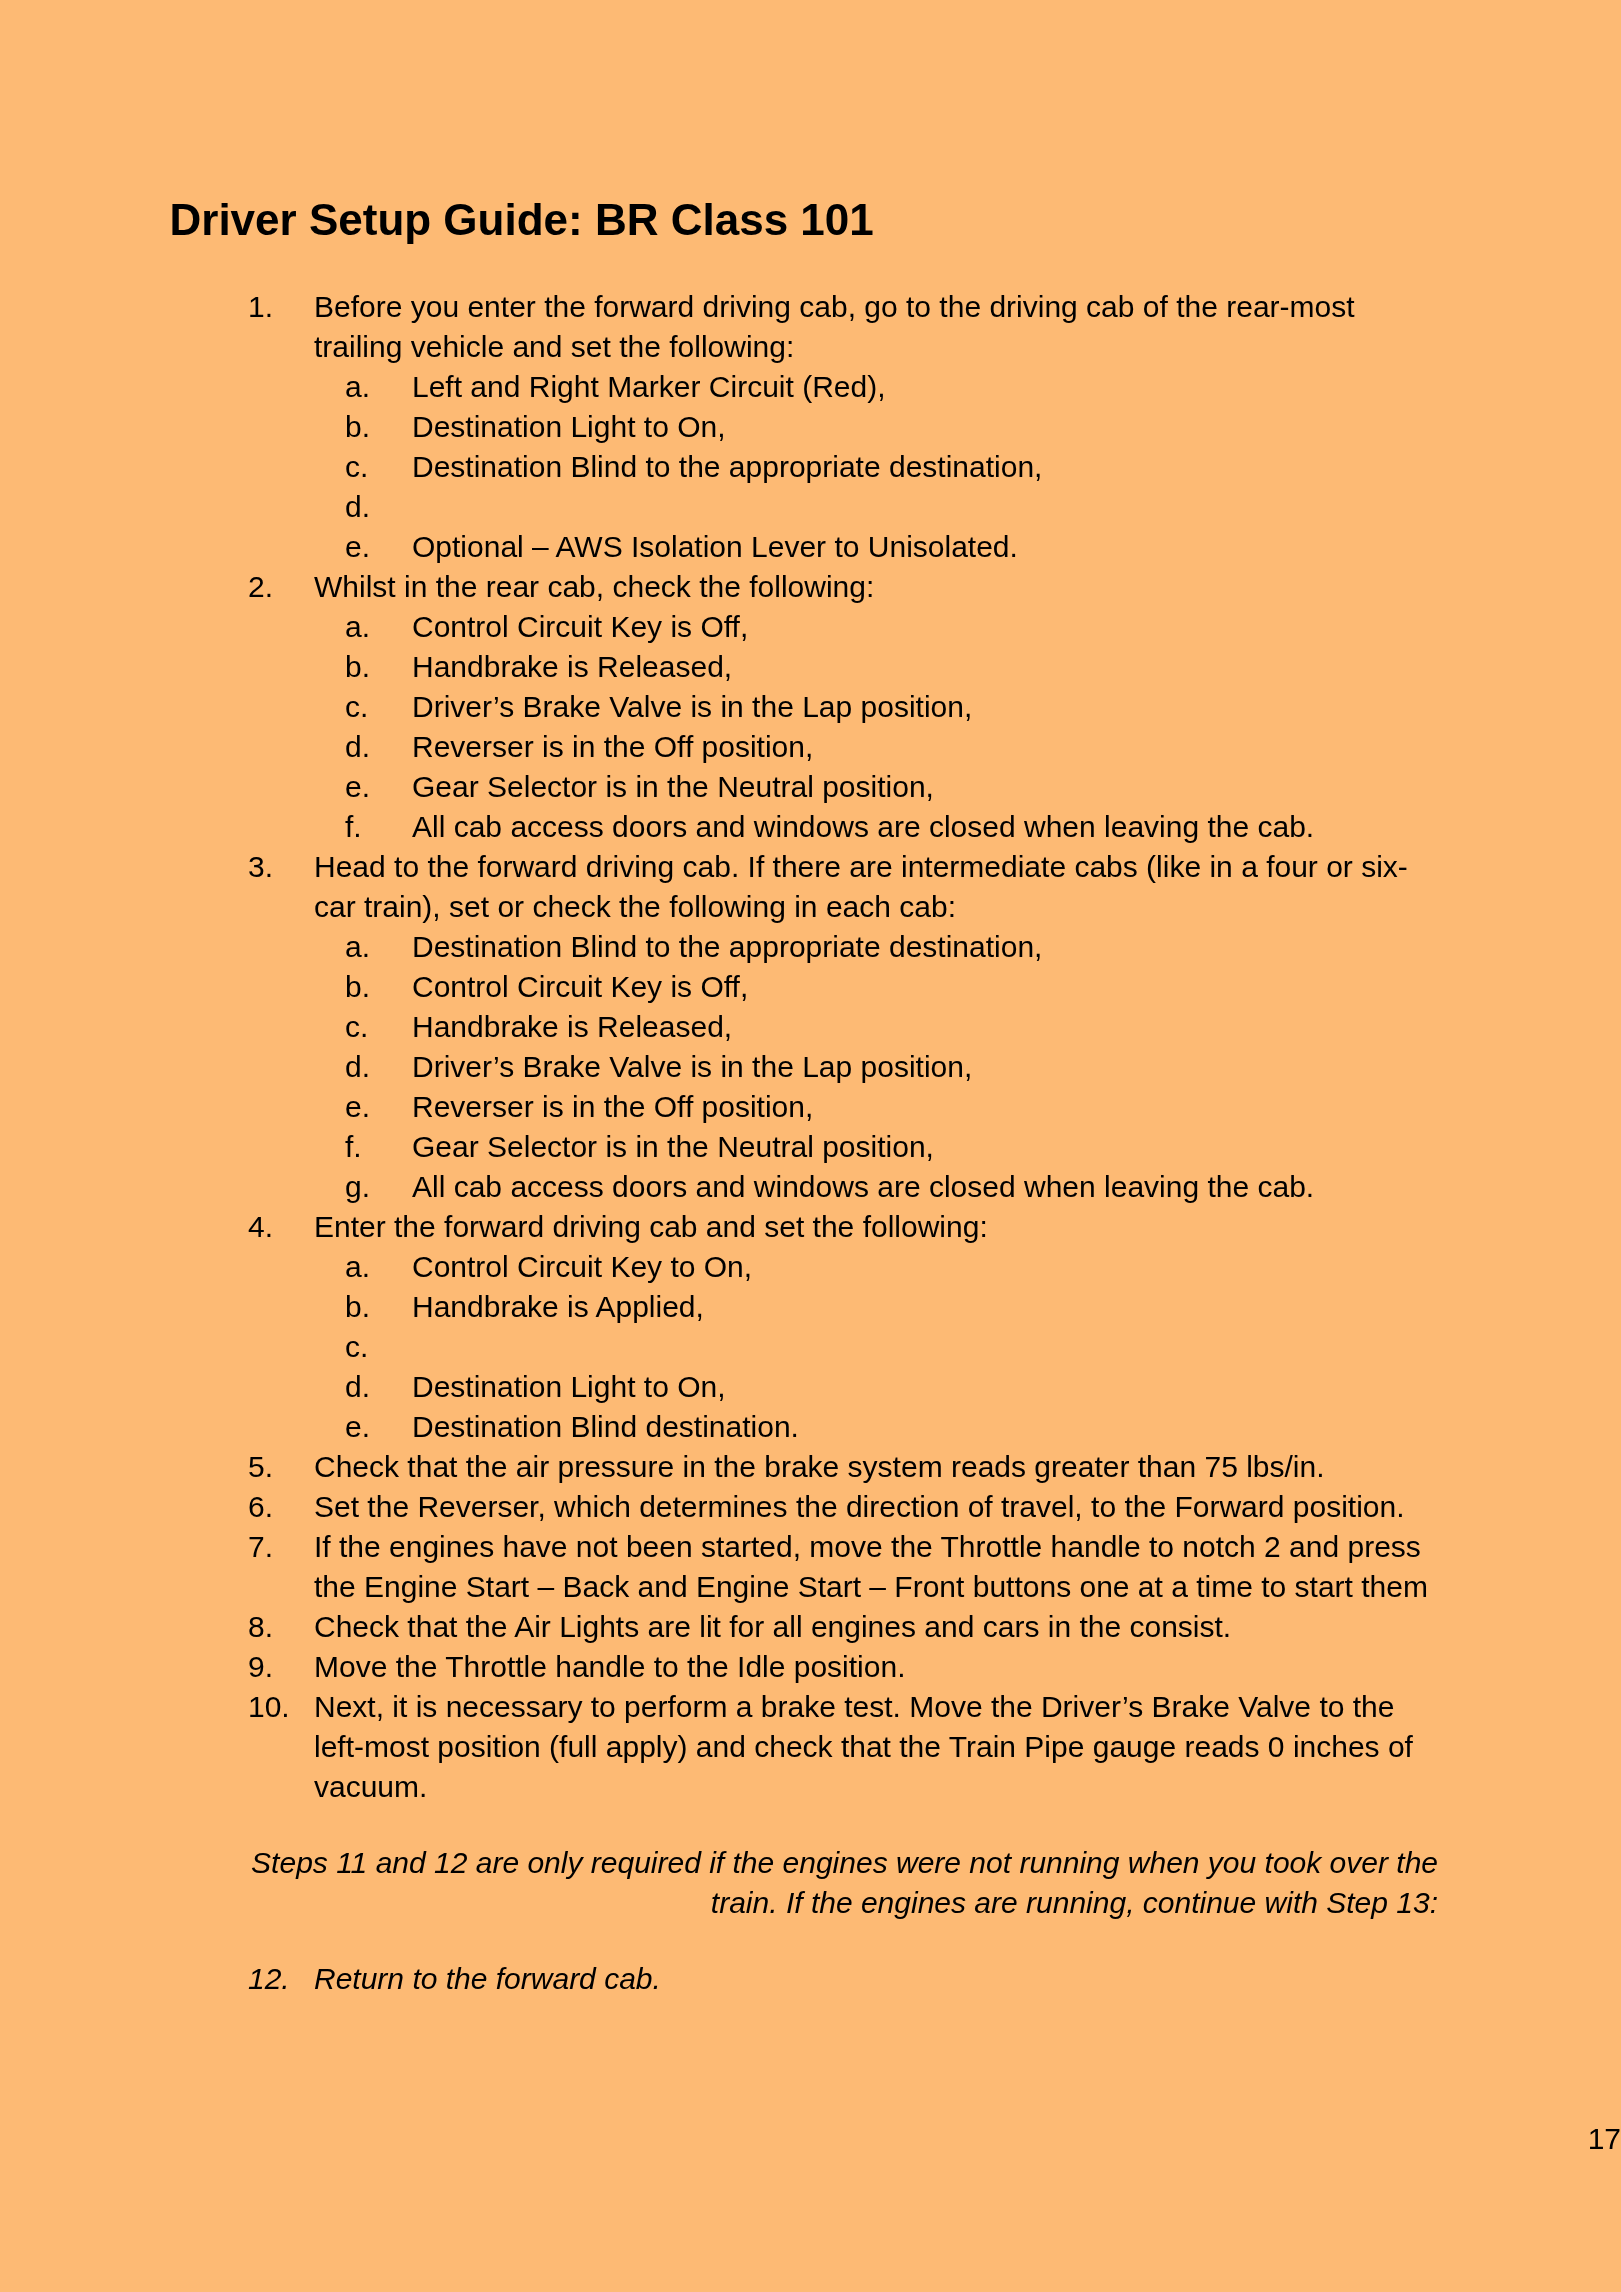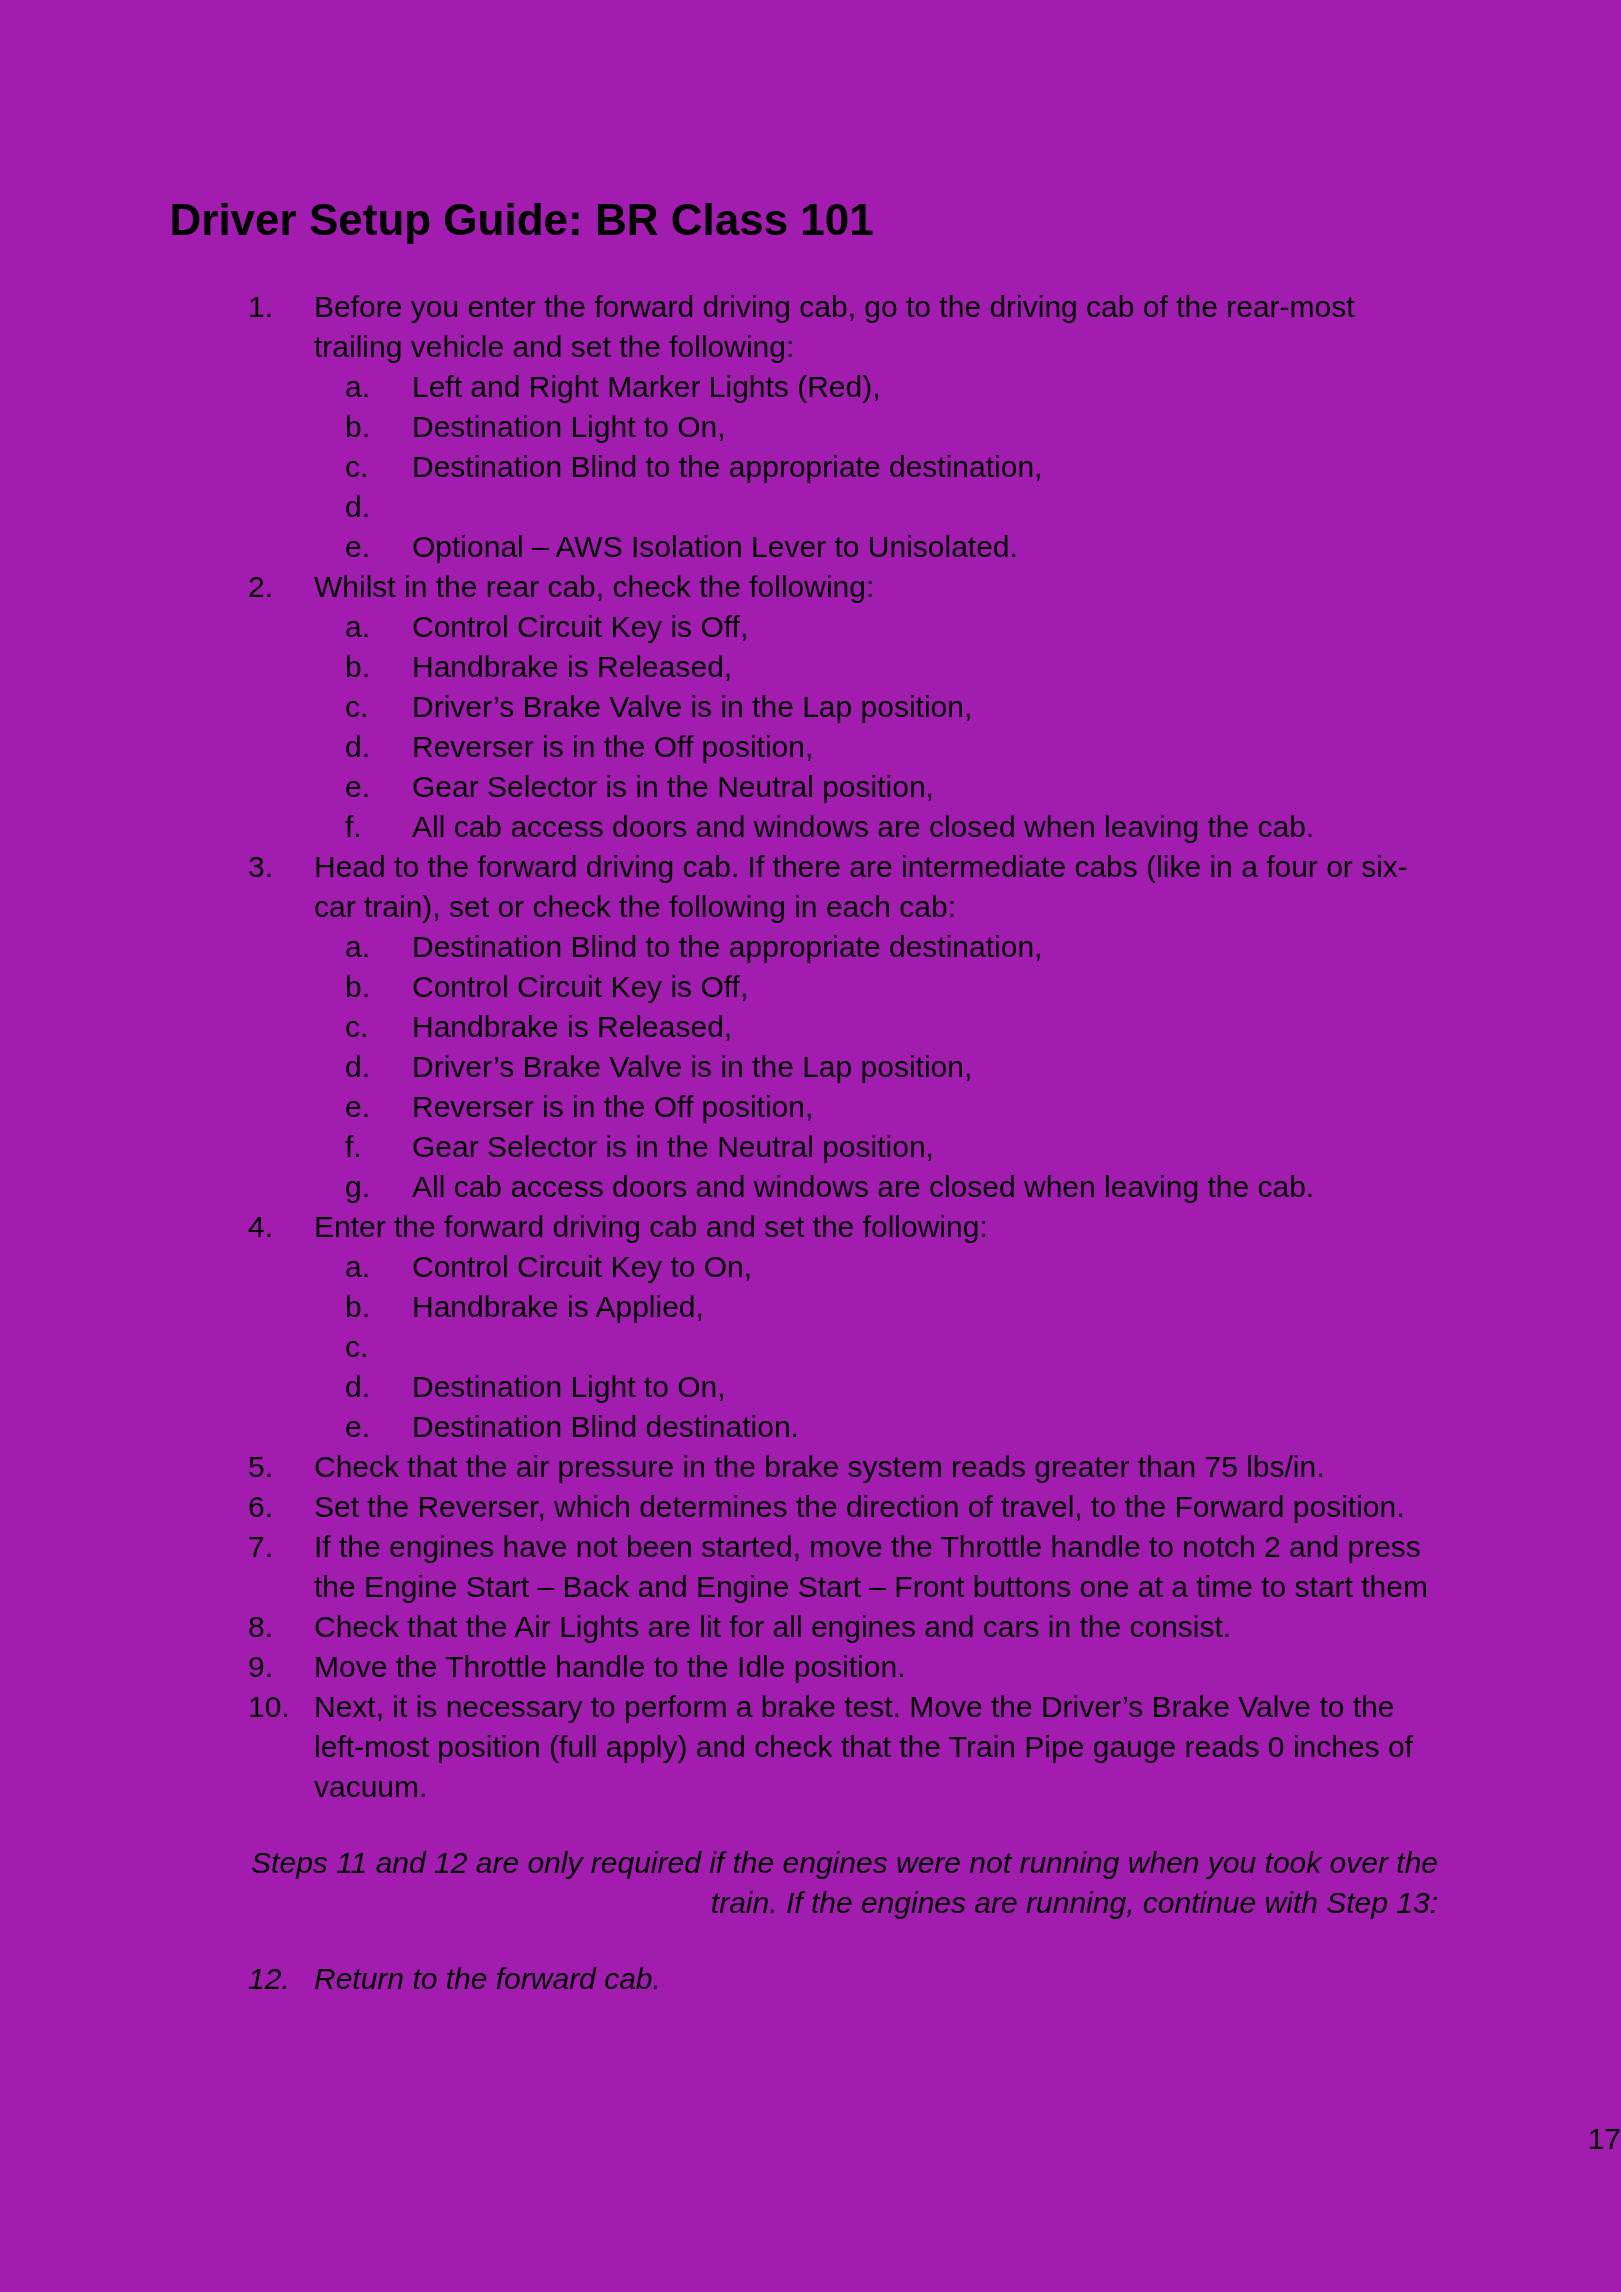--- a/index.html
+++ b/index.html
@@ -4,21 +4,21 @@
 <style>
   html, body {
     margin: 0;
     padding: 0;
     background: #ffffff;
   }
   .page {
     position: relative;
     width: 1621px;
     height: 2293px;
-    background: #a21caf;
+    background: #fdba74;
     color: #000000;
     font-family: "Liberation Sans", sans-serif;
     font-size: 30px;
     line-height: 40px;
     overflow: hidden;
   }
   .content {
     position: absolute;
     top: 193px;
     left: 193px;
@@ -75,21 +75,21 @@
 
     <h1 class="doc-title">Driver Setup Guide: BR Class 101</h1>
 
     <div class="row">
       <span class="num">1.</span>
       <span class="txt">Before you enter the forward driving cab, go to the driving cab of the rear-most
 trailing vehicle and set the following:</span>
     </div>
     <div class="row sub">
       <span class="num">a.</span>
-      <span class="txt">Left and Right Marker Lights (Red),</span>
+      <span class="txt">Left and Right Marker Circuit (Red),</span>
     </div>
     <div class="row sub">
       <span class="num">b.</span>
       <span class="txt">Destination Light to On,</span>
     </div>
     <div class="row sub">
       <span class="num">c.</span>
       <span class="txt">Destination Blind to the appropriate destination,</span>
     </div>
     <div class="row sub">

